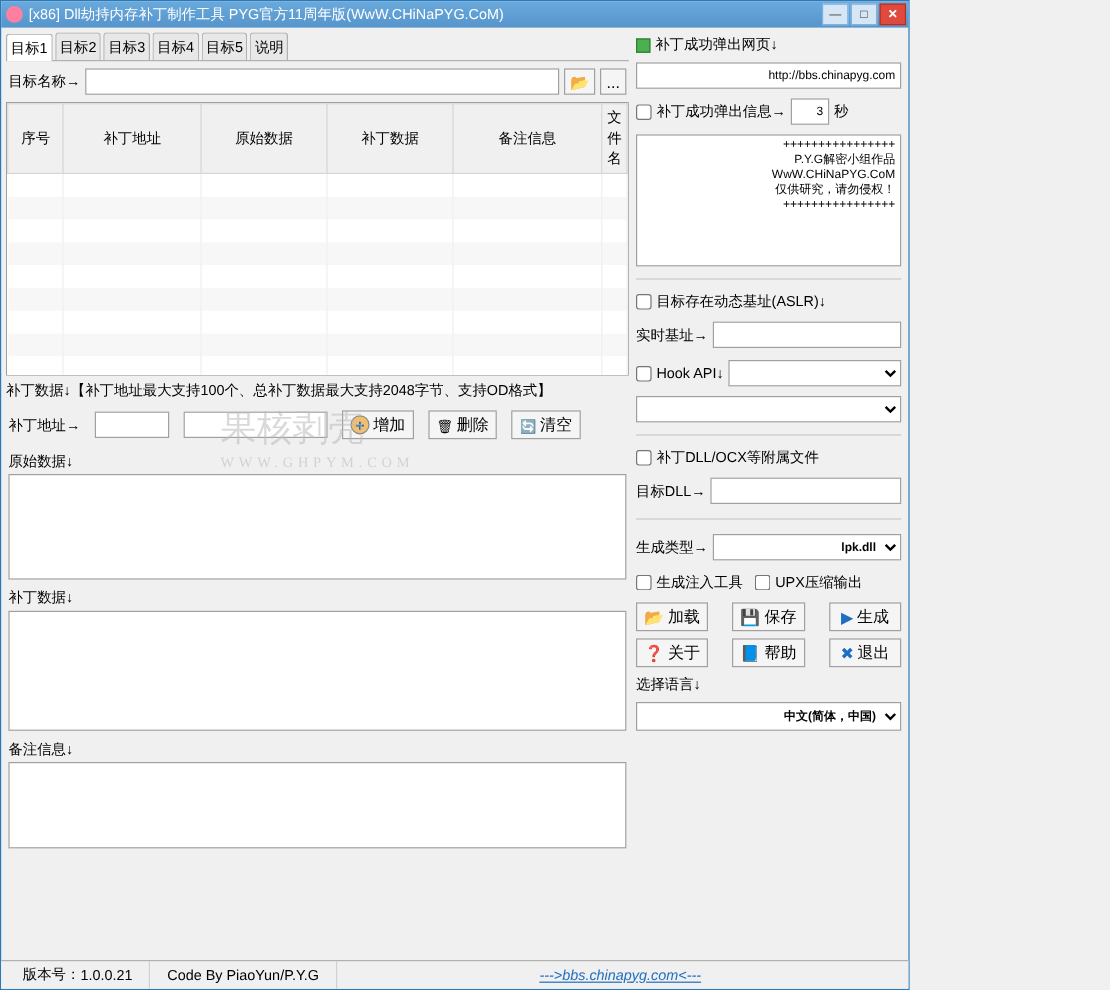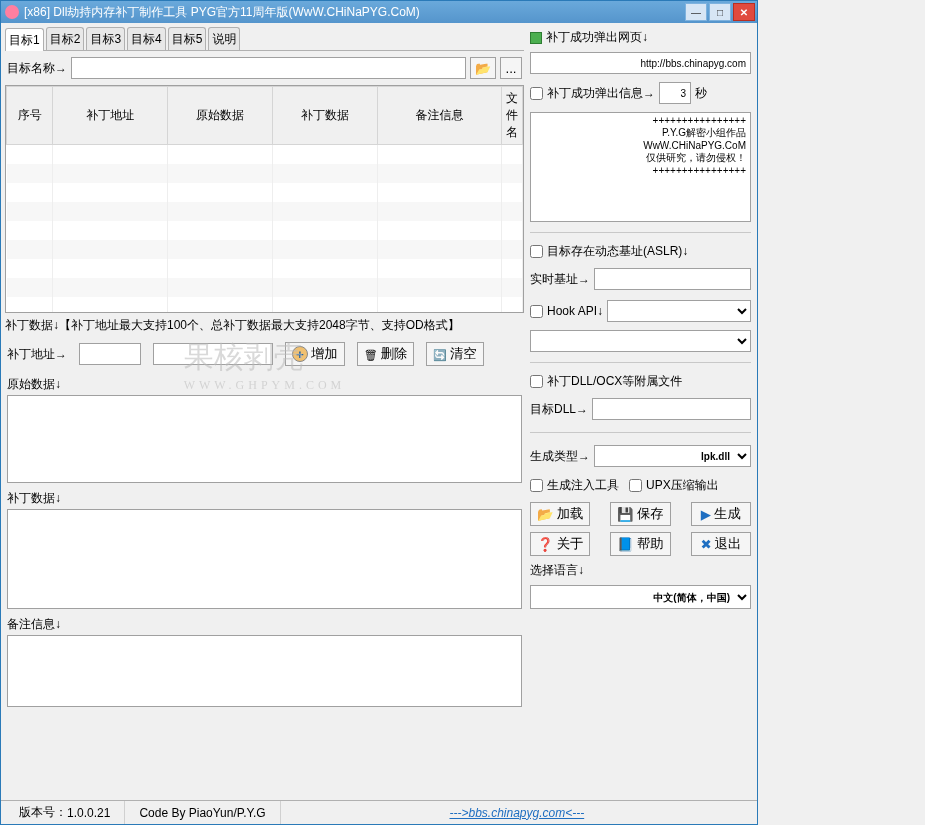--- a/index.html
+++ b/index.html
@@ -43,21 +43,21 @@
 .checkbox-row { display: flex; align-items: center; gap: 4px; }
 .check-indicator { width: 12px; height: 12px; border: 1px solid #888; display: inline-block; }
 .check-indicator.green { background: #4caf50; border-color: #2e7d32; }
 .right-sep { height: 1px; background: #c8c8c8; margin: 4px 0; }
 .url-input { width: 100%; }
 .popup-text { width: 100%; height: 110px; font-family: inherit; }
 .num-input { width: 32px; text-align: center; }
 .right .row { margin: 2px 0; }
 .select { height: 22px; width: 120px; }
 .select-wide { width: 100%; }
-.btn-row { display: flex; gap: 20px; justify-content: flex-start; }
+.btn-row { display: flex; gap: 20px; justify-content: flex-end; }
 .btn-row .btn { flex: 1; justify-content: center; height: 24px; }
 .icon-load::before { content: "📂"; }
 .icon-save::before { content: "💾"; }
 .icon-play { color: #1e6ec1; }
 .icon-play::before { content: "▶"; }
 .icon-about::before { content: "❓"; color:#1e6ec1; }
 .icon-help::before { content: "📘"; }
 .icon-exit { color: #1e6ec1; }
 .icon-exit::before { content: "✖"; }
 .icon-add { width:16px;height:16px;border:1px solid #888;border-radius:50%;background:#f0c070;display:inline-flex;align-items:center;justify-content:center;color:#1e5fa0;font-weight:bold; }

